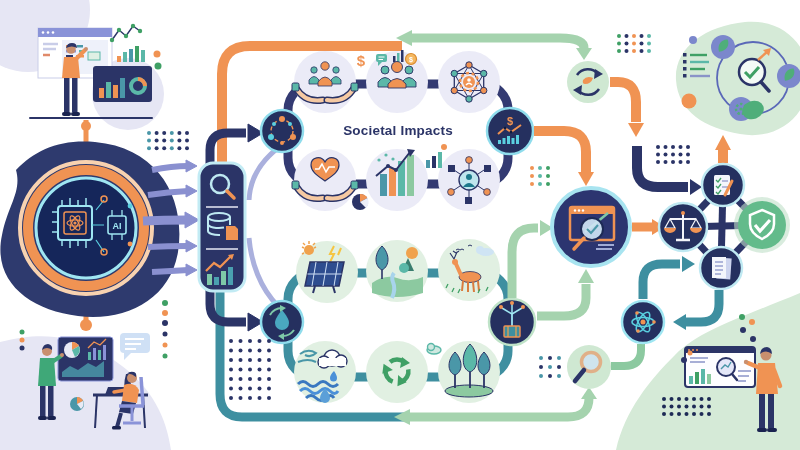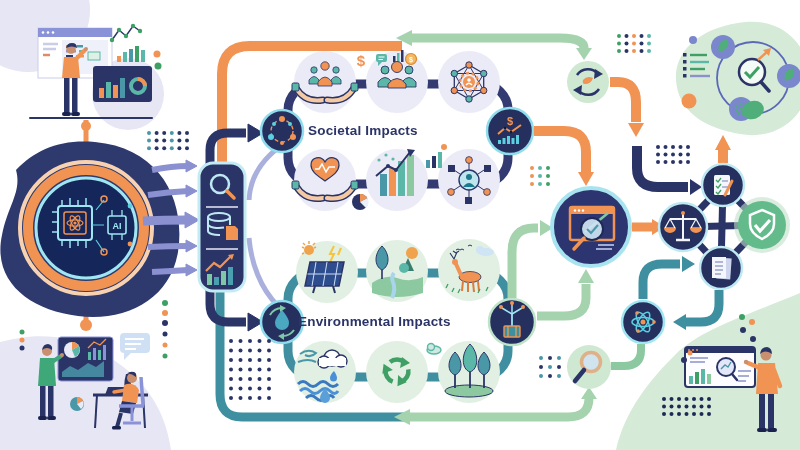--- a/index.html
+++ b/index.html
@@ -1,19 +1,19 @@
 <!DOCTYPE html>
 <html><head>
 <meta charset="utf-8">
 <style>
   html,body{margin:0;padding:0;background:#fff;}
   .stage{position:relative;width:800px;height:450px;background:#ffffff;overflow:hidden;
          font-family:"Liberation Sans",sans-serif;}
   .stage svg{position:absolute;left:0;top:0;}
-  .lbl{position:absolute;font-weight:bold;color:#2b3467;font-size:13.5px;text-align:left;
+  .lbl{position:absolute;font-weight:bold;color:#2b3467;font-size:13.5px;text-align:center;
        letter-spacing:.2px;z-index:5;}
 </style>
 </head>
 <body>
 
 <div class="stage">
 <svg width="800" height="450" viewBox="0 0 800 450">
 
   <g>
     <circle cx="28" cy="10" r="62" fill="#e6e6f4"></circle>
@@ -842,14 +842,13 @@
         <circle cx="532" cy="176" r="2" fill="#f09353"></circle>
         <circle cx="540" cy="176" r="2" fill="#5bb8a8"></circle>
         <circle cx="548" cy="176" r="2" fill="#3fa065"></circle>
         <circle cx="532" cy="184" r="2" fill="#f09353"></circle>
         <circle cx="540" cy="184" r="2" fill="#5bb8a8"></circle>
         <circle cx="548" cy="184" r="2" fill="#3fa065"></circle>
       </g>
 </svg>
 
 <div class="lbl" style="left:308px;top:123px;width:180px;">Societal Impacts</div>
-<div class="lbl" style="left:298px;top:314px;width:200px;">Environmental Impacts</div>
 </div>
 
 </body></html>

